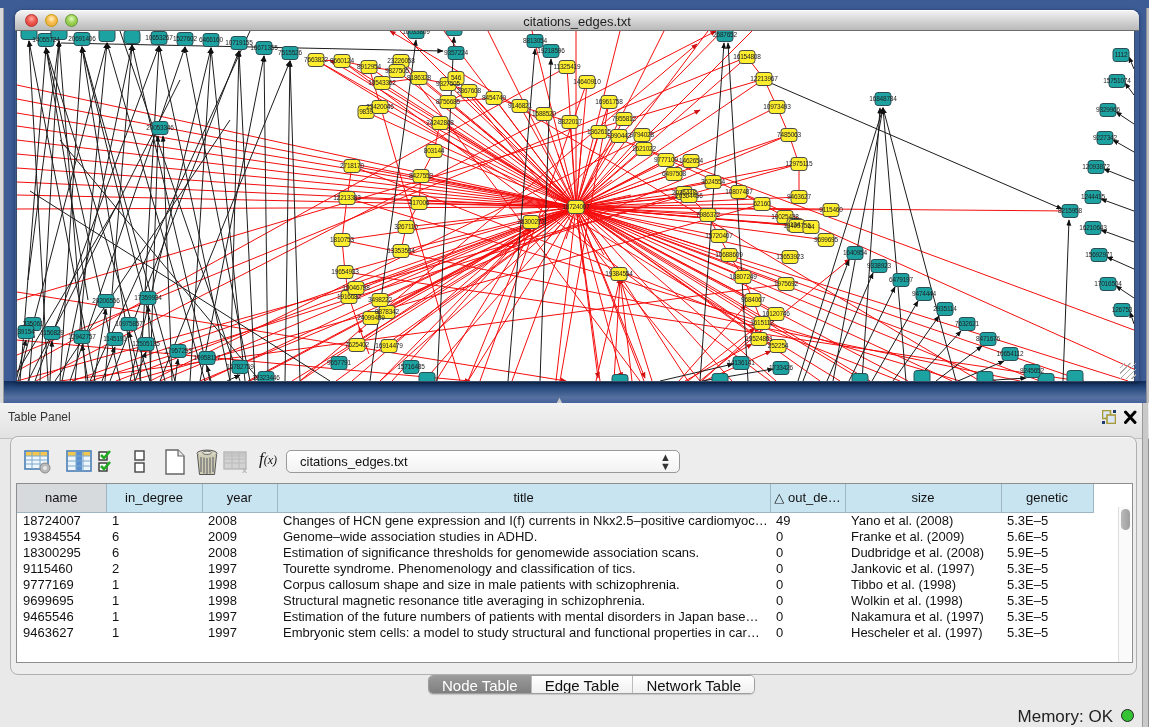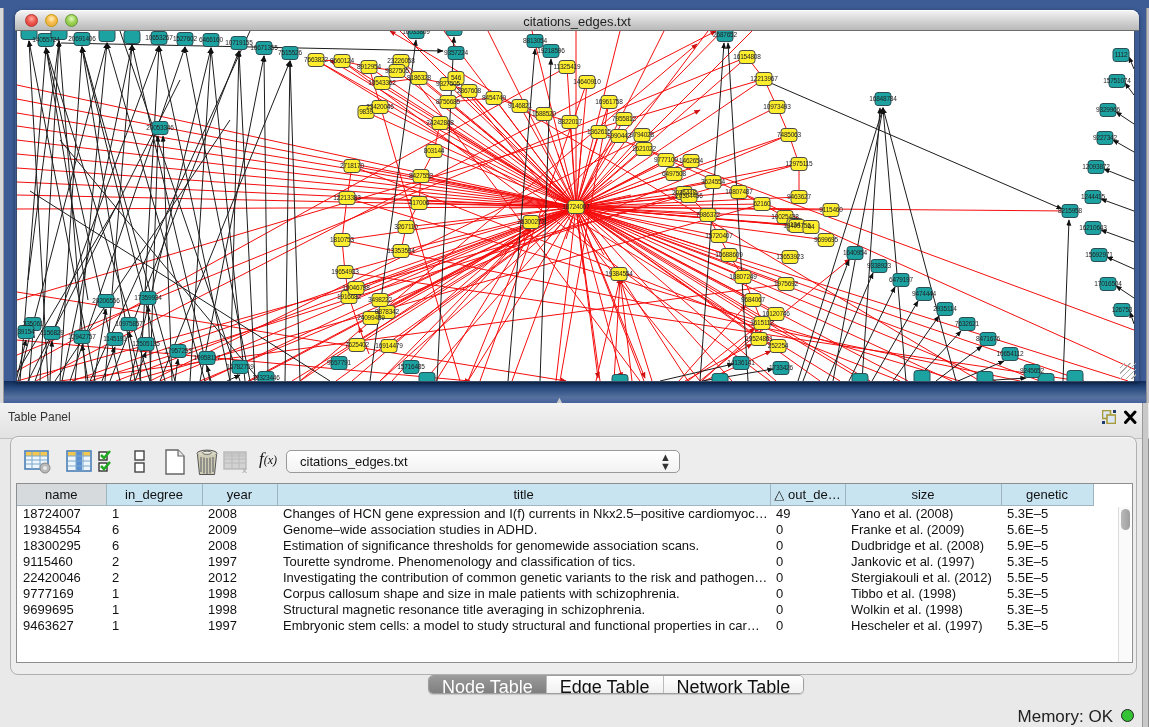--- a/index.html
+++ b/index.html
@@ -22,29 +22,29 @@
 #panel{position:absolute;left:0;top:403px;width:1149px;height:324px;background:#e9e9e9;border-right:1px solid #8f8f8f}
 #phead{position:absolute;left:0;top:0;width:1149px;height:36px;background:linear-gradient(#f2f2f2,#e2e2e2);border-bottom:1px solid #c2c2c2}
 #phead .pt{position:absolute;left:8px;top:7px;font-size:12px;color:#333}
 #toolwell{position:absolute;left:10px;top:33px;width:1127px;height:239px;background:#ededed;border:1px solid #b0b0b0;border-radius:8px;box-shadow:inset 0 1px 0 #fafafa}
 .ticon{position:absolute;top:12px}
 #combo{position:absolute;left:275px;top:13px;width:394px;height:23px;background:linear-gradient(#fff,#f2f2f2);border:1px solid #999;border-radius:5px;font-size:13px;color:#111}
 #combo .cv{position:absolute;left:13px;top:3px}
 #combo .arr{position:absolute;right:8px;top:2px;font-size:11px;color:#333;line-height:9px}
 #tbl{position:absolute;left:5px;top:46px;width:1117px;height:180px;background:#fff;border:1px solid #8e8e8e;overflow:hidden}
 table{border-collapse:collapse;table-layout:fixed;width:1100px;font-size:13px;color:#111}
-th{height:21px;background:#c9e4f1;border:1px solid #9fb6c2;border-top:none;font-weight:normal;font-size:13px;padding:0}
+th{height:28px;background:#c9e4f1;border:1px solid #9fb6c2;border-top:none;font-weight:normal;font-size:13px;padding:0}
 th.c1{background:#d7dadd;border-left:none}
 td{height:16px;padding:0 0 0 6px;white-space:nowrap;overflow:hidden;font-size:13px}
 col.c1{width:89px}col.c2{width:96px}col.c3{width:75px}col.c4{width:493px}col.c5{width:75px}col.c6{width:156px}col.c7{width:92px}col.c8{width:24px}
 #vsb{position:absolute;right:1px;top:23px;width:13px;height:155px;background:#fafafa;border-left:1px solid #ddd}
 #vsb .th{position:absolute;left:1.5px;top:2px;width:9px;height:21px;border-radius:5px;background:linear-gradient(90deg,#b9b9b9,#9e9e9e)}
 
 #tabs{position:absolute;left:428px;top:272px;height:19px;display:flex;border:1px solid #9e9e9e;border-radius:5px;overflow:hidden;background:#fff;box-shadow:0 1px 1px rgba(0,0,0,.15)}
-#tabs .tb{font-size:18px;padding:1px 13px 0;color:#111;background:linear-gradient(#fff,#f0f0f0)}
+#tabs .tb{font-size:15px;padding:1px 13px 0;color:#111;background:linear-gradient(#fff,#f0f0f0)}
 #tabs .sel{background:linear-gradient(#9a9a9a,#7f7f7f);color:#fff}
 #tabs .tb+.tb{border-left:1px solid #bbb}
 #mem{position:absolute;right:35px;top:304px;font-size:17px;color:#222}
 #memled{position:absolute;right:14px;top:306px;width:13px;height:13px;border-radius:50%;background:#35c335;border:1.5px solid #222}
 svg text{user-select:none}
 </style></head><body>
 <div id="stage">
  <div id="desktop">
   <div class="botband"></div>
       <div style="position:absolute;left:555px;top:395px;color:#c9c9c9;font-size:9px;">▲</div>
@@ -773,46 +773,46 @@
                 <td class="c1">9115460</td>
                 <td class="c2">2</td>
                 <td class="c3">1997</td>
                 <td class="c4">Tourette syndrome. Phenomenology and classification of tics.</td>
                 <td class="c5">0</td>
                 <td class="c6">Jankovic et al. (1997)</td>
                 <td class="c7">5.3E–5</td>
                 <td class="c8"></td>
               </tr>
 <tr>
-                <td class="c1">22420046</td>
-                <td class="c2">2</td>
-                <td class="c3">2012</td>
-                <td class="c4">Investigating the contribution of common genetic variants to the risk and pathogen…</td>
-                <td class="c5">0</td>
-                <td class="c6">Stergiakouli et al. (2012)</td>
-                <td class="c7">5.5E–5</td>
-                <td class="c8"></td>
-              </tr>
-<tr>
                 <td class="c1">9777169</td>
                 <td class="c2">1</td>
                 <td class="c3">1998</td>
                 <td class="c4">Corpus callosum shape and size in male patients with schizophrenia.</td>
                 <td class="c5">0</td>
                 <td class="c6">Tibbo et al. (1998)</td>
                 <td class="c7">5.3E–5</td>
                 <td class="c8"></td>
               </tr>
 <tr>
                 <td class="c1">9699695</td>
                 <td class="c2">1</td>
                 <td class="c3">1998</td>
                 <td class="c4">Structural magnetic resonance title averaging in schizophrenia.</td>
                 <td class="c5">0</td>
                 <td class="c6">Wolkin et al. (1998)</td>
+                <td class="c7">5.3E–5</td>
+                <td class="c8"></td>
+              </tr>
+<tr>
+                <td class="c1">9465546</td>
+                <td class="c2">1</td>
+                <td class="c3">1997</td>
+                <td class="c4">Estimation of the future numbers of patients with mental disorders in Japan base…</td>
+                <td class="c5">0</td>
+                <td class="c6">Nakamura et al. (1997)</td>
                 <td class="c7">5.3E–5</td>
                 <td class="c8"></td>
               </tr>
 <tr>
                 <td class="c1">9463627</td>
                 <td class="c2">1</td>
                 <td class="c3">1997</td>
                 <td class="c4">Embryonic stem cells: a model to study structural and functional properties in car…</td>
                 <td class="c5">0</td>
                 <td class="c6">Hescheler et al. (1997)</td>

